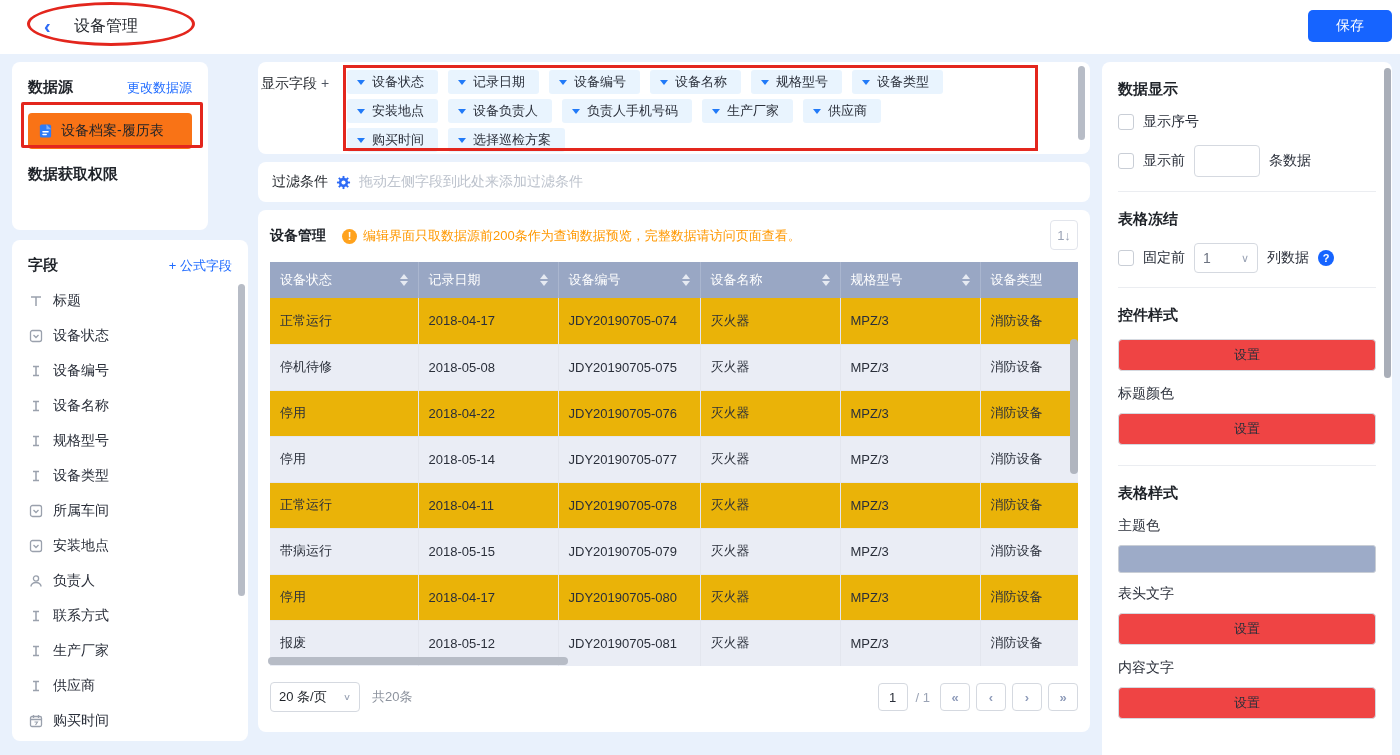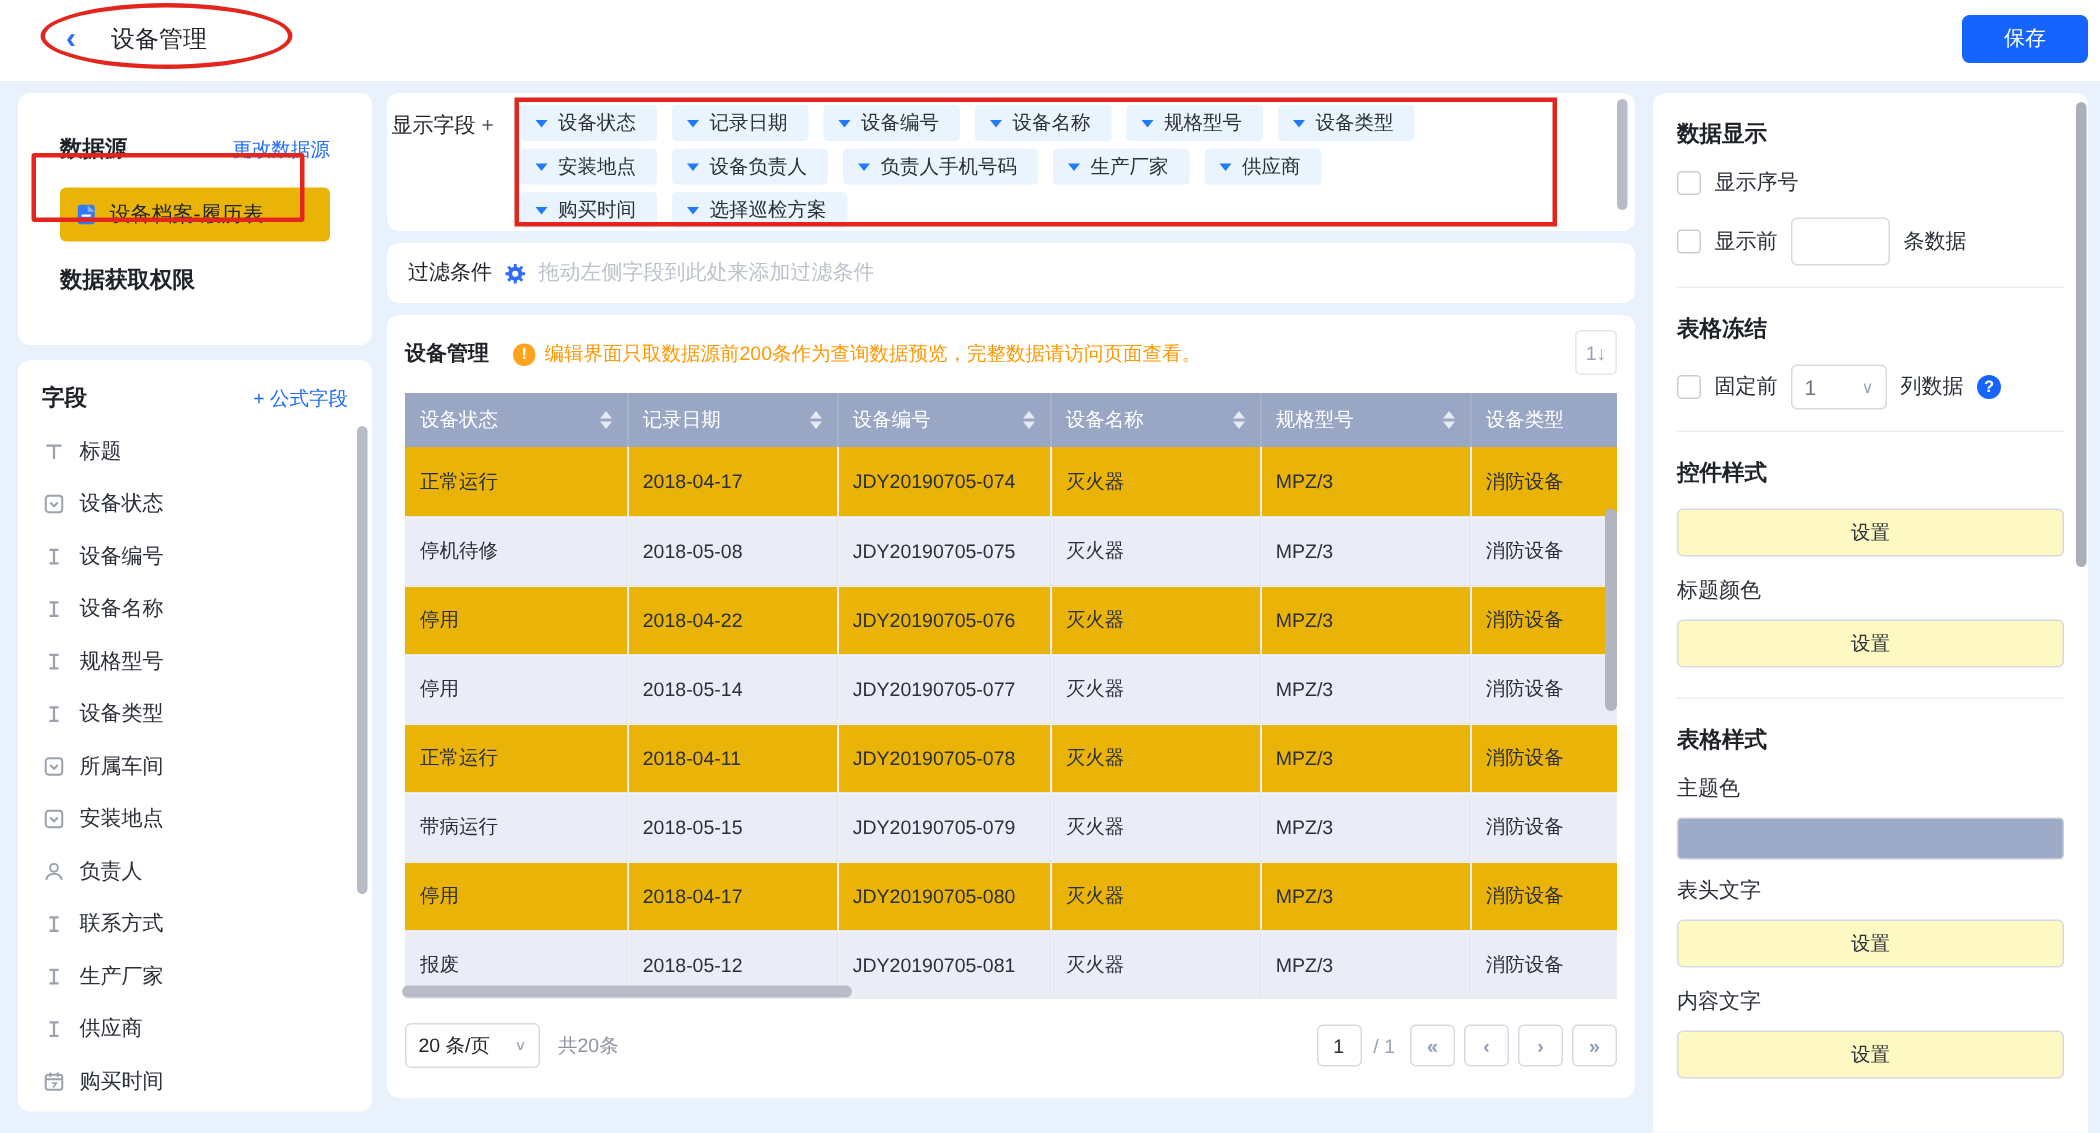--- a/index.html
+++ b/index.html
@@ -14,23 +14,23 @@
   .title { position:absolute; left:74px; top:16px; font-size:16px; color:#1f2329; }
   .ellipse-anno { position:absolute; left:27px; top:2px; width:168px; height:44px;
     border:3px solid #e3261d; border-radius:50%; pointer-events:none; }
   .save-btn { position:absolute; right:8px; top:10px; width:84px; height:32px; background:#1664ff;
     color:#fff; border:none; border-radius:5px; font-size:14px; cursor:pointer; font-family:inherit;}
   
   .card { position:absolute; background:#fff; border-radius:8px; }
   .sec-h { font-size:15px; font-weight:bold; color:#1f2329; }
   .link { color:#1f6bff; font-size:13px; cursor:pointer; }
   
-  .card-ds { left:12px; top:62px; width:236px; height:168px; padding:28px; }
+  .card-ds { left:12px; top:62px; width:196px; height:168px; padding:16px; }
   .ds-head { display:flex; justify-content:space-between; align-items:center; }
-  .ds-item { margin-top:16px; height:36px; background:#eab308; border-radius:4px;
+  .ds-item { margin-top:16px; height:36px; background:#f97316; border-radius:4px;
     display:flex; align-items:center; padding:0 10px; gap:8px; font-size:14px; }
   .rect-anno-ds { position:absolute; left:9px; top:40px; width:182px; height:46px;
     border:3px solid #e3261d; border-radius:2px; pointer-events:none; }
   .perm-h { margin-top:16px; }
   .perm-btn { margin-top:12px; width:100%; height:34px; background:#1664ff; color:#fff;
     border:none; border-radius:4px; font-size:14px; cursor:pointer; font-family:inherit;}
   .card-fields { left:12px; top:240px; width:236px; height:501px; padding:16px; overflow:hidden; }
   .fields-head { display:flex; justify-content:space-between; align-items:center; margin-bottom:14px; }
   .field-item { display:flex; align-items:center; gap:10px; height:24px; margin-bottom:11px;
     font-size:14px; color:#2a2f3a; cursor:grab; }
@@ -104,21 +104,21 @@
     align-items:center; justify-content:space-between; padding:0 8px; color:#6b7280; cursor:pointer; background:#fff;}
   .mini-sel .chev { color:#9aa3b5; font-size:11px; }
   .help { width:16px; height:16px; border-radius:50%; background:#1664ff; color:#fff; font-size:11px;
     font-weight:bold; display:inline-flex; align-items:center; justify-content:center; cursor:pointer; flex:0 0 16px;}
   .divider { height:1px; background:#ebedf1; margin:6px 0 18px; }
   .radio { width:16px; height:16px; border-radius:50%; background:#fff; cursor:pointer; flex:0 0 16px; }
   .radio.on { border:5px solid #1664ff; }
   .radio.off { border:1px solid #c9ced6; }
   .radio-lb { margin-right:18px; margin-left:-2px; }
   .lbl { font-size:14px; color:#2a2f3a; margin-bottom:10px; }
-  .set-btn { width:100%; height:32px; border:1px solid #d5d9e0; border-radius:4px; background:#fef9c3;
+  .set-btn { width:100%; height:32px; border:1px solid #d5d9e0; border-radius:4px; background:#ef4444;
     font-size:13px; color:#2a2f3a; cursor:pointer; margin-bottom:14px; font-family:inherit;}
   .swatch { width:100%; height:28px; border:1px solid #c9ced6; border-radius:3px; margin-bottom:12px; }
   .bg-row { margin-bottom:16px; }
   .bg-lb { width:62px; }
   
   svg { display:block; }
 </style>
 </head>
 <body>
 

